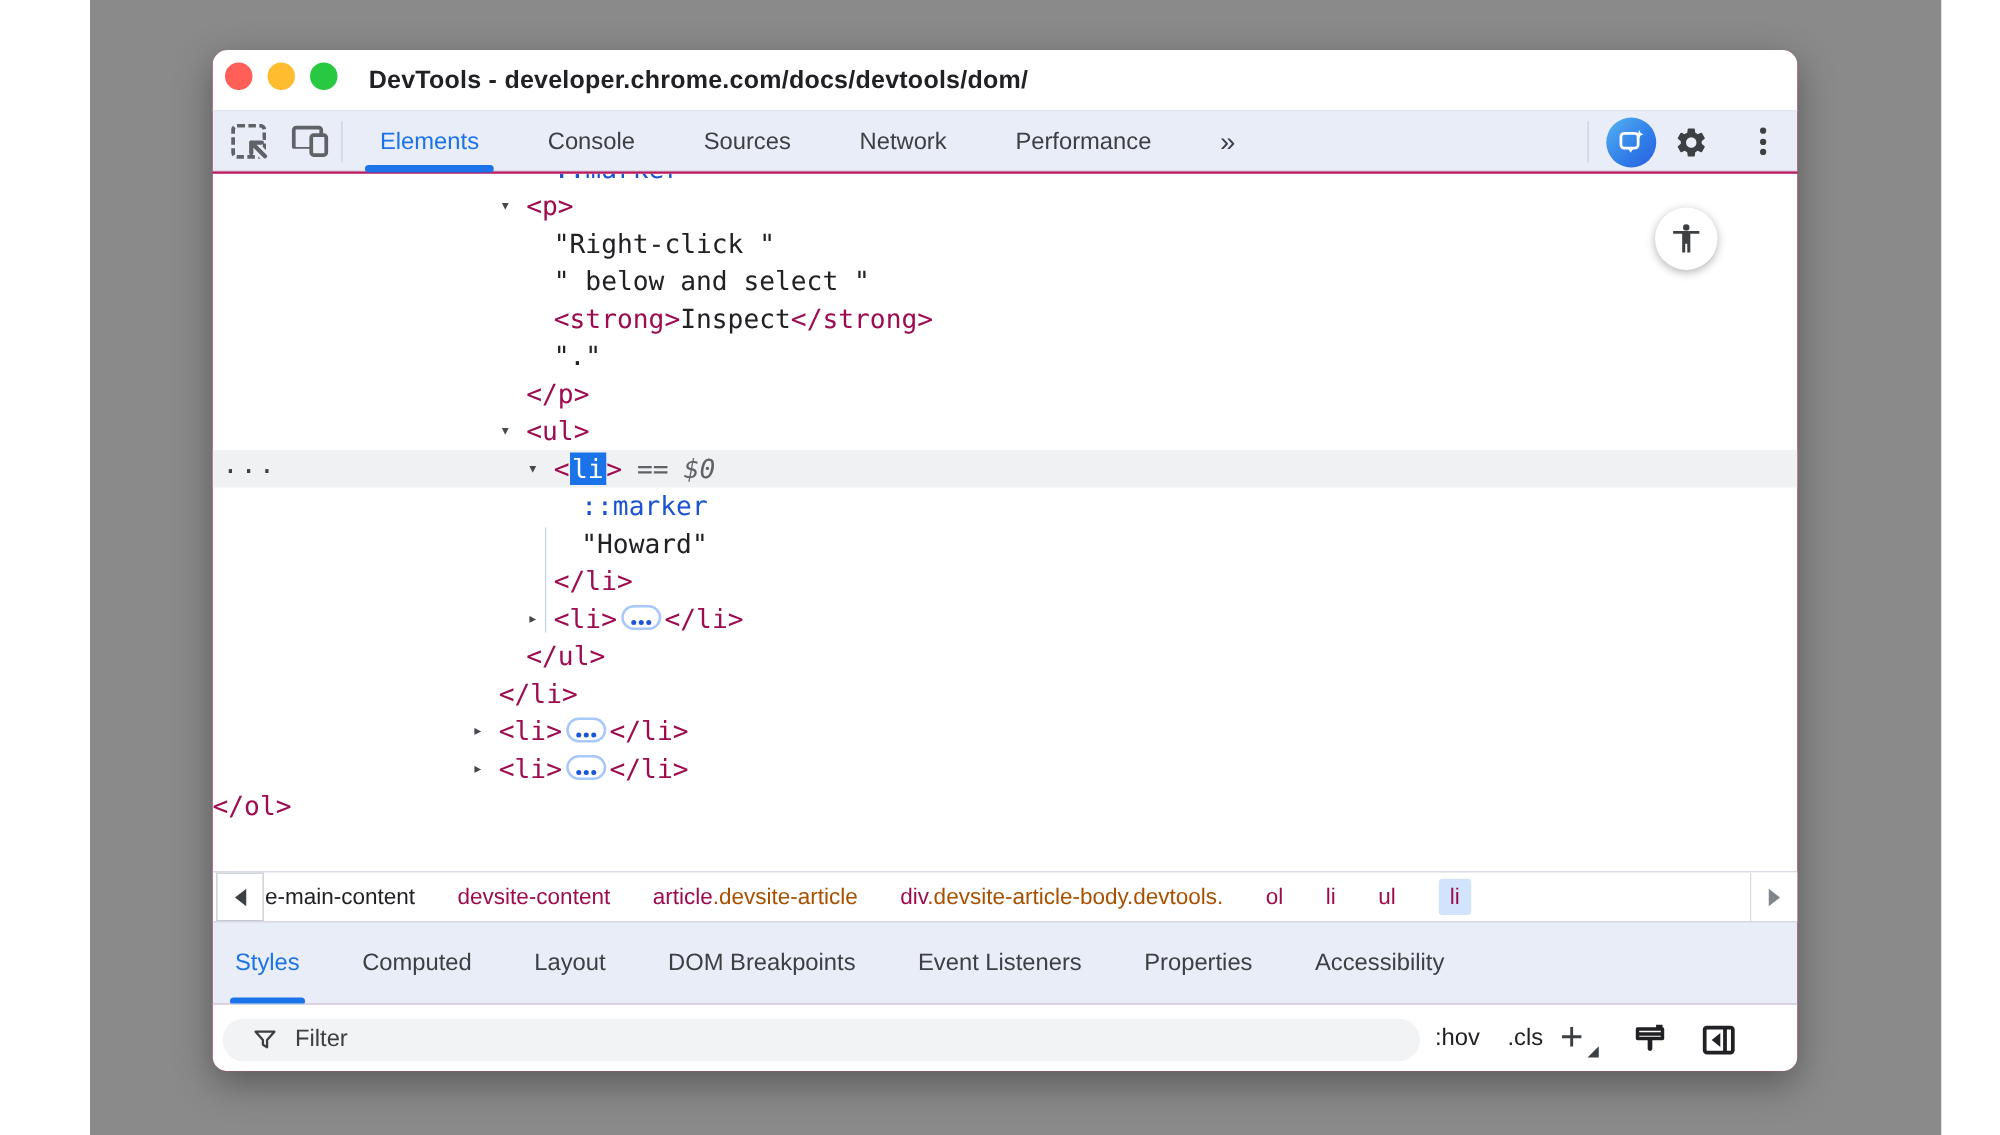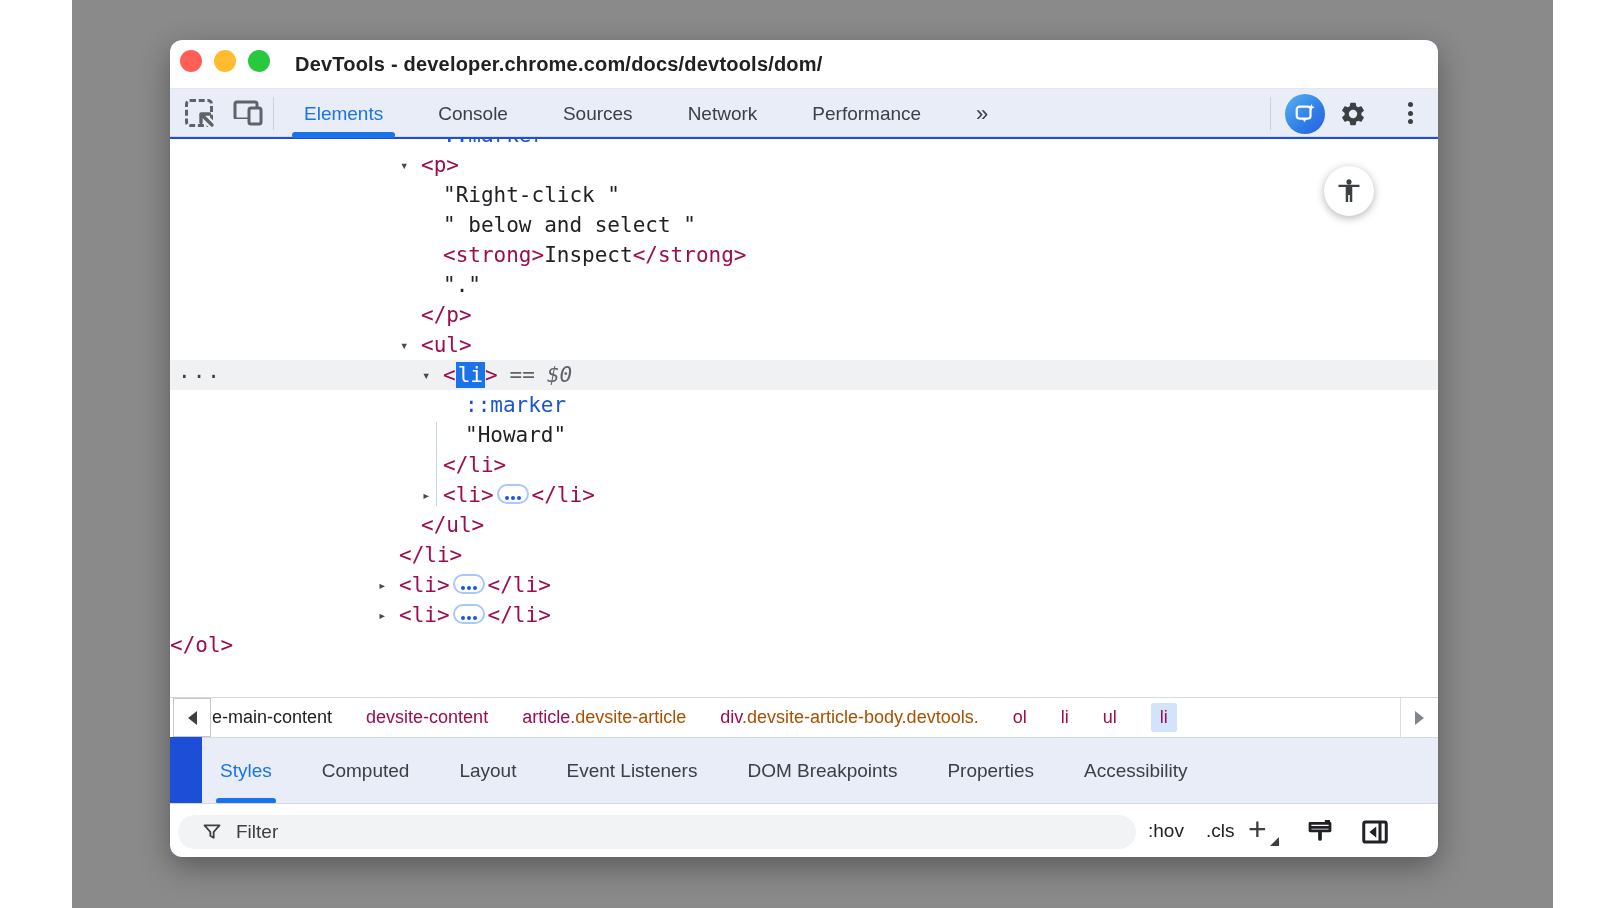--- a/index.html
+++ b/index.html
@@ -1,20 +1,20 @@
 <!DOCTYPE html>
 <html><head>
 <meta charset="utf-8">
 <style>
   * { margin:0; padding:0; box-sizing:border-box; }
   html,body { width:1600px; height:908px; overflow:hidden; background:#ffffff;
               font-family:"Liberation Sans", sans-serif; }
   .backdrop { position:absolute; left:72px; top:0; width:1481px; height:908px; background:#8a8a8a; }
   .window { position:absolute; left:170px; top:40px; width:1268px; height:817px;
-            background:#1d4ed8; border-radius:12px; overflow:hidden;
+            background:#be185d; border-radius:12px; overflow:hidden;
             box-shadow:0 10px 30px rgba(0,0,0,.35); }
 
   
   .titlebar { position:relative; height:48px; background:#ffffff; }
   .light { position:absolute; top:10px; width:22px; height:22px; border-radius:50%; }
   .light.red { left:10px; background:#ff5f57; }
   .light.yellow { left:44px; background:#febc2e; }
   .light.green { left:78px; background:#28c840; }
   .win-title { position:absolute; left:125px; top:0; line-height:48px; font-size:20px;
                font-weight:bold; color:#202124; letter-spacing:.2px; }
@@ -81,21 +81,21 @@
             gap:34px; font-size:18px; }
   .crumb { cursor:pointer; white-space:nowrap; }
   .crumb .p-text { color:#202124; }
   .crumb .p-tag { color:#9c0c4f; }
   .crumb .p-class { color:#a85000; }
   .crumb.chip { background:#d2e3fc; border-radius:3px; padding:4px 9px; }
 
   
   .paneltabs { position:absolute; left:0; top:697px; width:1268px; height:66px; background:#e9edf8;
                border-top:1px solid #d5d9e6; display:flex; align-items:center; gap:50px;
-               padding-left:18px;margin-left:32px; }
+               padding-left:18px; }
   .ptab { position:relative; font-size:19px; color:#3c4043; height:66px; line-height:66px;
           cursor:pointer; white-space:nowrap; }
   .ptab.active { color:#1a73e8; }
   .ptab.active::after { content:""; position:absolute; left:-4px; right:-4px; bottom:0; height:6px;
           background:#1a73e8; border-radius:3px; }
 
   
   .filterbar { position:absolute; left:0; top:763px; width:1268px; height:54px; background:#ffffff;
                border-top:1px solid #d5d9e6; }
   .filter-pill { position:absolute; left:8px; top:11px; width:958px; height:34px; background:#f1f3f4;
@@ -216,22 +216,22 @@
       </div>
     <div class="crumb-scroll right">
         <span class="tri-r"></span>
       </div>
   </div>
 
   <div class="paneltabs" id="paneltabs">
       <span class="ptab active">Styles</span>
       <span class="ptab">Computed</span>
       <span class="ptab">Layout</span>
+      <span class="ptab">DOM Breakpoints</span>
       <span class="ptab">Event Listeners</span>
-      <span class="ptab">DOM Breakpoints</span>
       <span class="ptab">Properties</span>
       <span class="ptab">Accessibility</span>
     </div>
 
   <div class="filterbar">
     <div class="filter-pill">
       <svg class="funnel" width="20" height="20" viewBox="0 0 24 24">
         <path d="M3 4 h18 l-7 8 v7 l-4 -2.4 V12 L3 4 z" fill="none" stroke="#3c4043" stroke-width="2.2" stroke-linejoin="round"></path>
       </svg>
       <input type="text" placeholder="Filter" style="">

